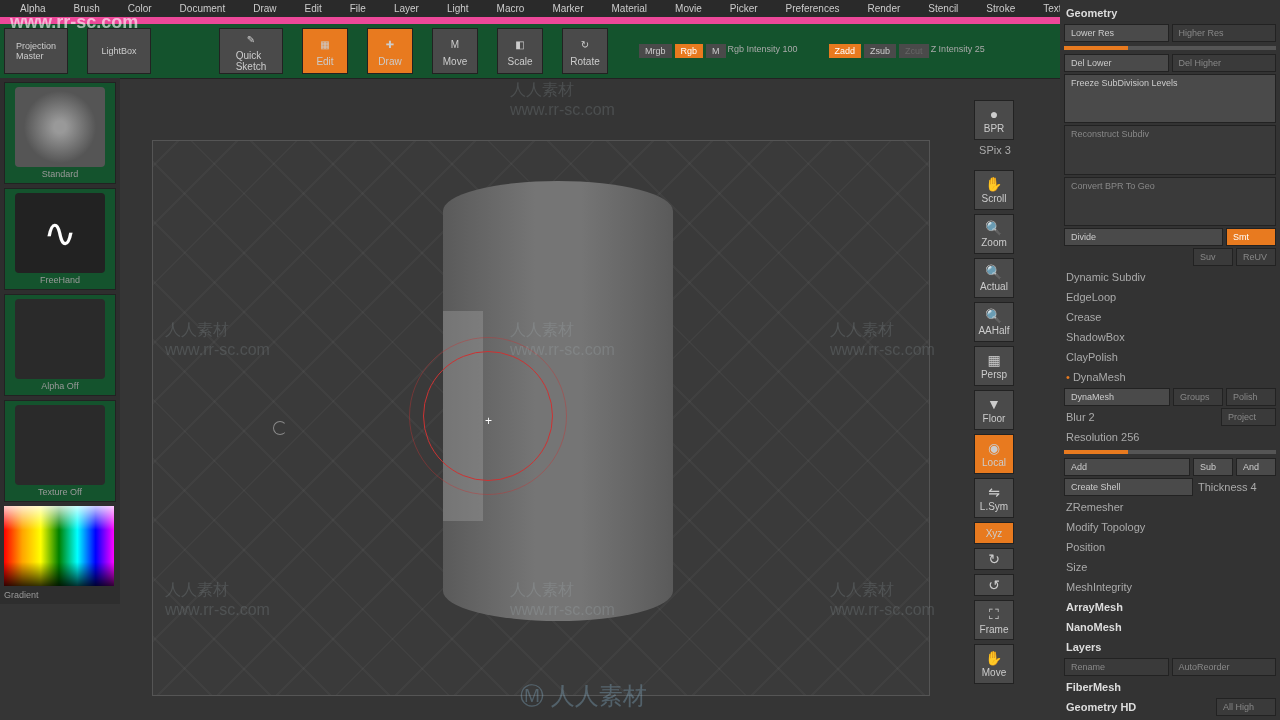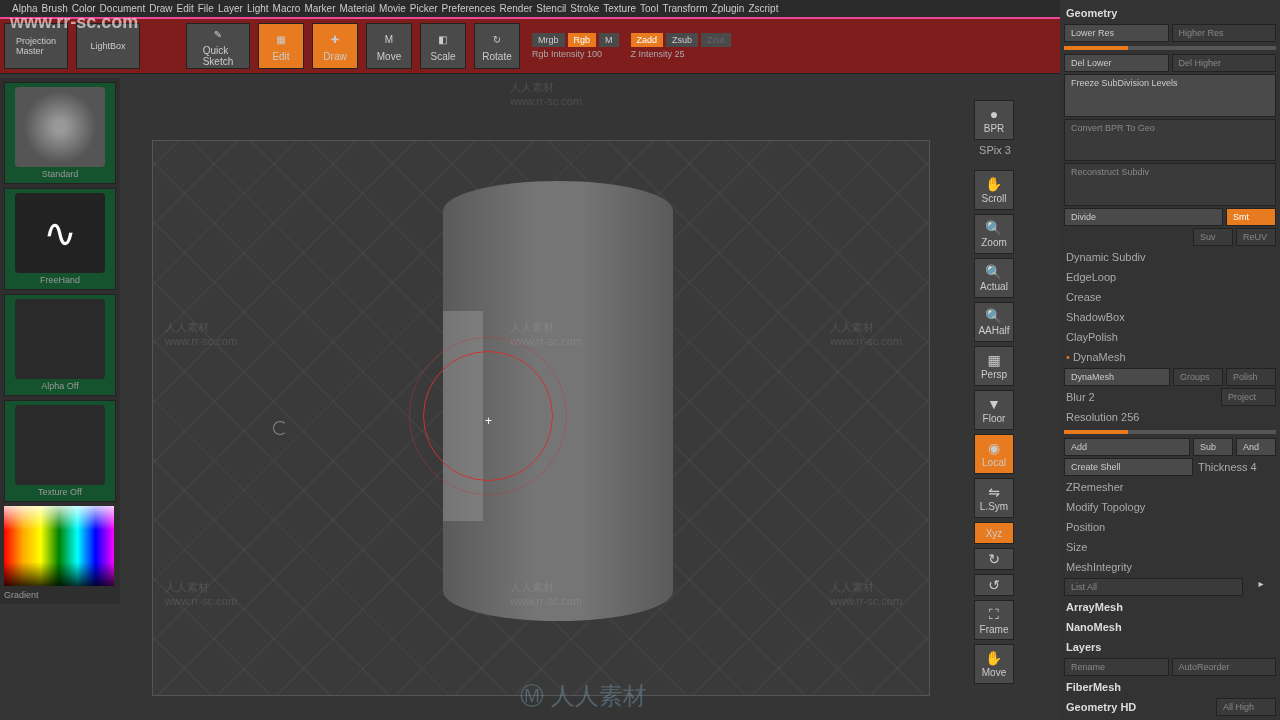--- a/index.html
+++ b/index.html
@@ -1,24 +1,24 @@
 <!DOCTYPE html>
 <html><head>
 <meta charset="utf-8">
 <style>
 *{margin:0;padding:0;box-sizing:border-box;font-family:Arial,sans-serif;font-size:10px;color:#ccc;user-select:none}
 body{width:1280px;height:720px;background:#353535;overflow:hidden;position:relative}
-.topmenu{display:flex;gap:4px;padding:3px 12px;background:#2a2a2a;border-bottom:2px solid #ec4899}
+.topmenu{display:flex;gap:28px;padding:3px 20px;background:#2a2a2a;border-bottom:7px solid #ec4899}
 .topmenu span{cursor:pointer}
-.toolbar{display:flex;align-items:center;padding:4px;background:#7f1d1d;gap:8px;border-bottom:1px solid #222}
+.toolbar{display:flex;align-items:center;padding:4px;background:#14532d;gap:19px;border-bottom:1px solid #222}
 .tbtn{display:flex;flex-direction:column;align-items:center;justify-content:center;width:46px;height:46px;background:#4a4a4a;border:1px solid #222;font-size:9px;cursor:pointer}
 .tbtn.wide{width:64px}
 .tbtn.orange{background:#e87a1f;color:#fff}
 .tbtn .icon{width:18px;height:18px;margin-bottom:2px;display:flex;align-items:center;justify-content:center}
-.tsection{display:flex;flex-direction:column;gap:2px;margin-left:4px;min-width:80px}
+.tsection{display:flex;flex-direction:row;gap:2px;margin-left:12px;min-width:80px}
 .trow{display:flex;gap:3px}
 .tchip{background:#4a4a4a;padding:2px 6px;font-size:9px;cursor:pointer}
 .tchip.orange{background:#e87a1f;color:#fff}
 .tval{font-size:9px;color:#aaa}
 .leftpanel{position:absolute;left:0;top:78px;width:120px;background:#2e2e2e;display:flex;flex-direction:column;gap:4px;padding:4px}
 .thumb{background:#14532d;border:1px solid #222;display:flex;flex-direction:column;align-items:center;padding:4px}
 .thumb .preview{width:90px;height:80px;background:radial-gradient(circle at 40% 40%,#888,#333);border-radius:4px}
 .thumb .label{font-size:9px;color:#999;margin-top:2px}
 .colorpick{width:110px;height:80px;background:linear-gradient(to right,red,orange,yellow,green,cyan,blue,magenta);position:relative}
 .colorpick::before{content:'';position:absolute;inset:0;background:linear-gradient(to bottom,rgba(255,255,255,0.8),transparent 30%,transparent 70%,rgba(0,0,0,0.8))}
@@ -36,21 +36,21 @@
 .rpanel{position:absolute;right:0;top:0;width:220px;height:720px;background:#333;overflow:hidden;padding:4px;display:flex;flex-direction:column;gap:2px}
 .rrow{display:flex;gap:3px}
 .rbtn{background:#4a4a4a;padding:3px 6px;font-size:9px;cursor:pointer;flex:1;border:1px solid #222}
 .rbtn.orange{background:#e87a1f;color:#fff}
 .rbtn.dark{background:#3a3a3a;color:#888}
 .rlabel{font-size:11px;color:#aaa;padding:3px 2px;cursor:pointer}
 .rlabel.head{color:#ddd;font-weight:bold}
 .rlabel.bullet::before{content:'• ';color:#e87a1f}
 .slider{height:4px;background:#555;margin:2px 0;position:relative}
 .slider::after{content:'';position:absolute;left:0;width:30%;height:100%;background:#e87a1f}
-.wm{position:absolute;color:rgba(200,220,230,0.15);font-size:11px;pointer-events:none}
+.wm{position:absolute;color:rgba(200,220,230,0.15);font-size:16px;pointer-events:none}
 </style>
 </head>
 <body>
 
 <div class="topmenu" id="topmenu">
     <span>Alpha</span>
     <span>Brush</span>
     <span>Color</span>
     <span>Document</span>
     <span>Draw</span>
@@ -218,22 +218,22 @@
   <div class="rrow">
     <div class="rbtn">Lower Res</div>
     <div class="rbtn dark">Higher Res</div>
   </div>
   <div class="slider"></div>
   <div class="rrow">
     <div class="rbtn">Del Lower</div>
     <div class="rbtn dark">Del Higher</div>
   </div>
   <div class="rbtn">Freeze SubDivision Levels</div>
+  <div class="rbtn dark">Reconstruct Subdiv</div>
   <div class="rbtn dark">Convert BPR To Geo</div>
-  <div class="rbtn dark">Reconstruct Subdiv</div>
   <div class="rrow">
     <div class="rbtn">Divide</div>
     <div class="rbtn orange" style="flex:0 0 50px">Smt</div>
   </div>
   <div class="rrow">
     <div style="flex:1"></div>
     <div class="rbtn dark" style="flex:0 0 40px">Suv</div>
     <div class="rbtn dark" style="flex:0 0 40px">ReUV</div>
   </div>
   <div class="rlabel">Dynamic Subdiv</div>
@@ -260,24 +260,20 @@
   </div>
   <div class="rrow">
     <div class="rbtn">Create Shell</div>
     <div class="rlabel" style="flex:0 0 80px">Thickness 4</div>
   </div>
   <div class="rlabel">ZRemesher</div>
   <div class="rlabel">Modify Topology</div>
   <div class="rlabel">Position</div>
   <div class="rlabel">Size</div>
   <div class="rlabel">MeshIntegrity</div>
-  <div class="rrow">
-    <div class="rbtn dark">List All</div>
-    <div style="flex:0 0 30px;text-align:center">▸</div>
-  </div>
   <div class="rlabel head">ArrayMesh</div>
   <div class="rlabel head">NanoMesh</div>
   <div class="rlabel head">Layers</div>
   <div class="rrow">
     <div class="rbtn dark">Rename</div>
     <div class="rbtn dark">AutoReorder</div>
   </div>
   <div class="rlabel head">FiberMesh</div>
   <div class="rrow">
     <div class="rlabel head" style="flex:1">Geometry HD</div>

